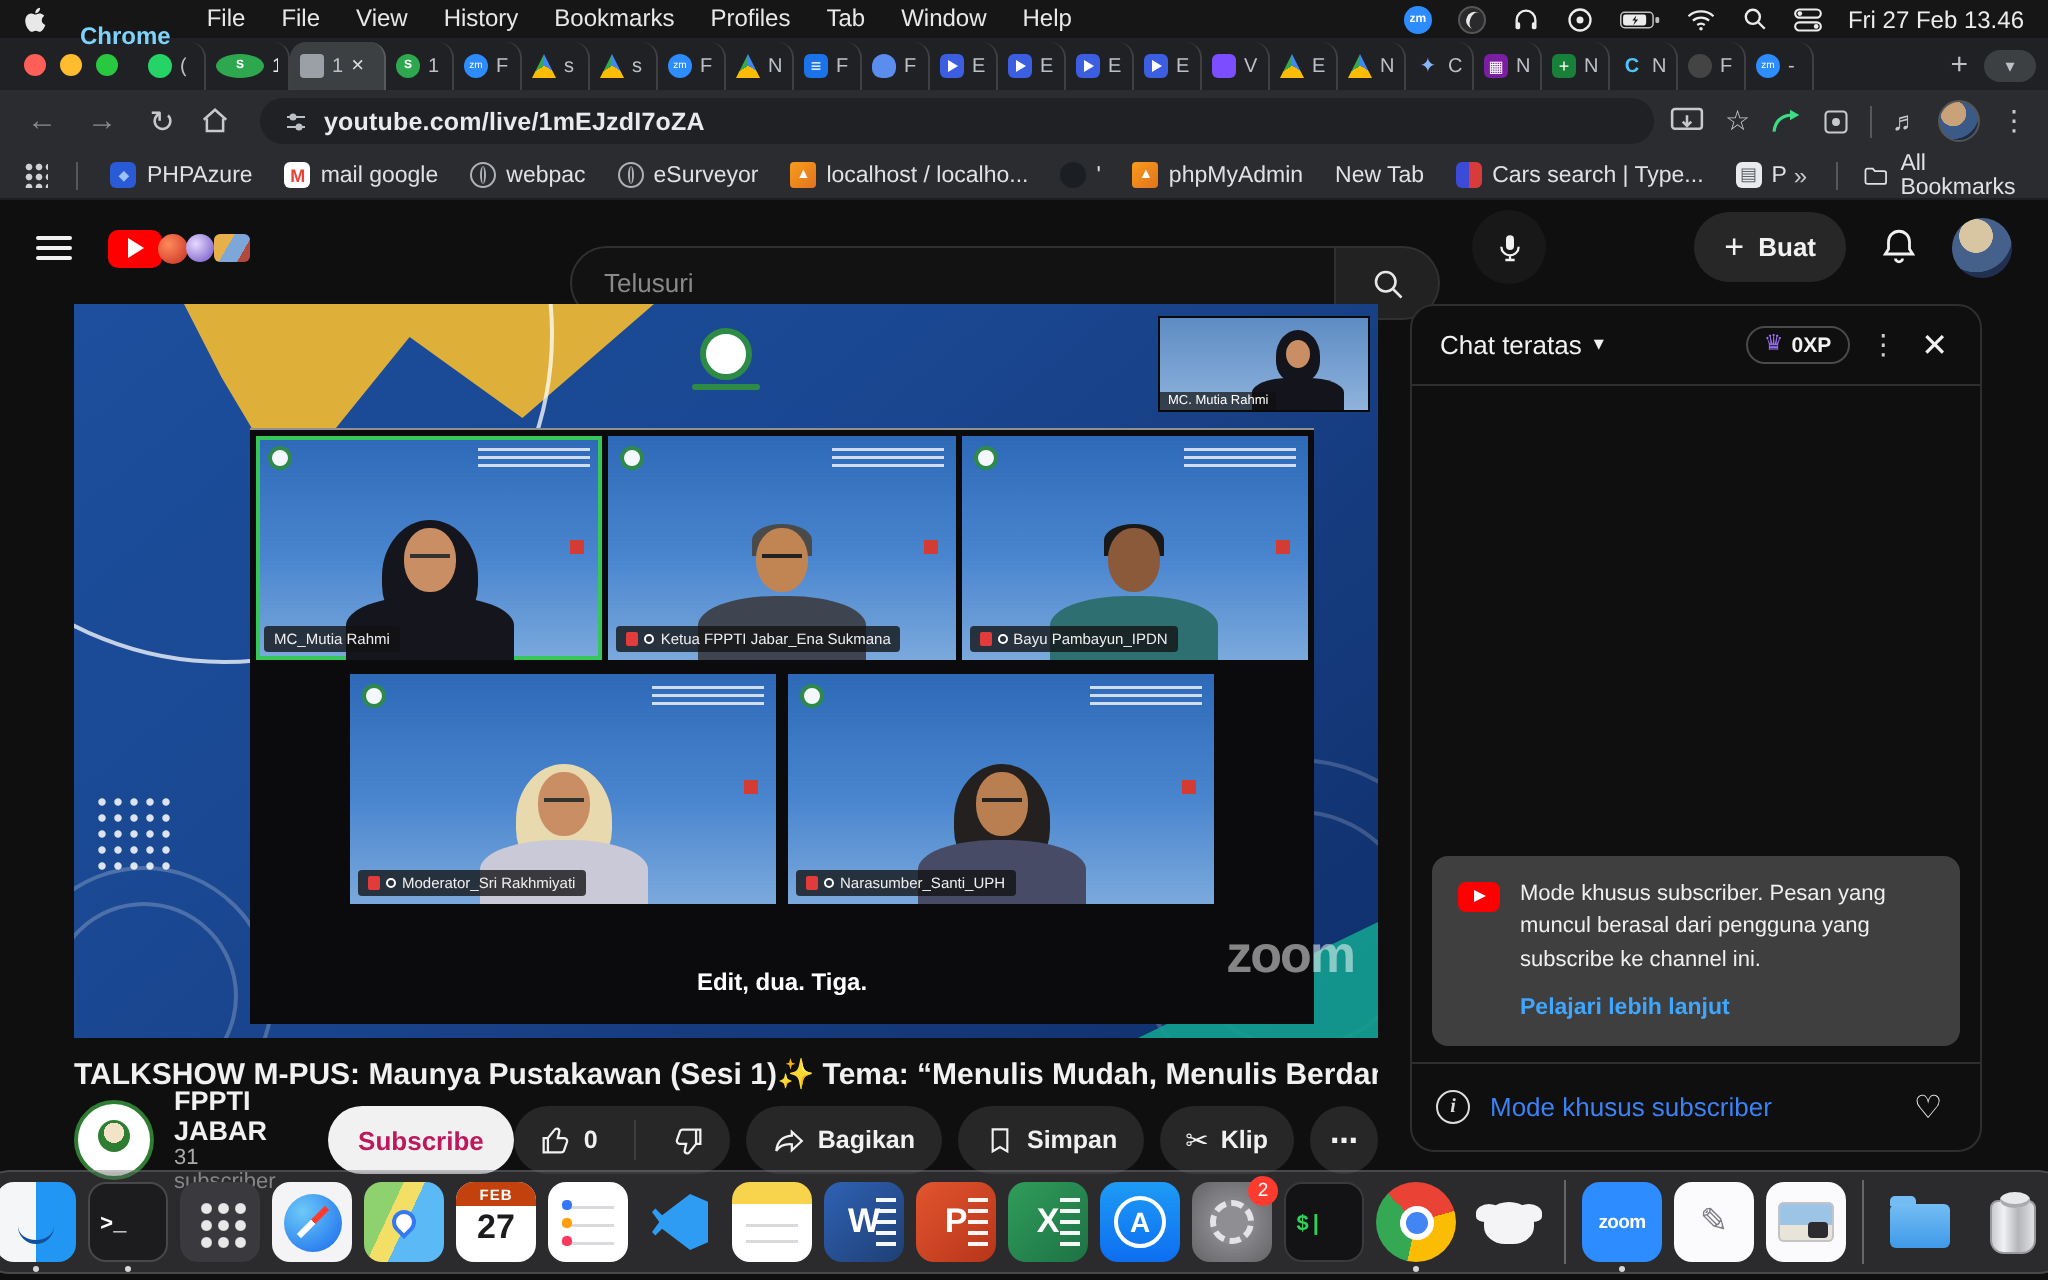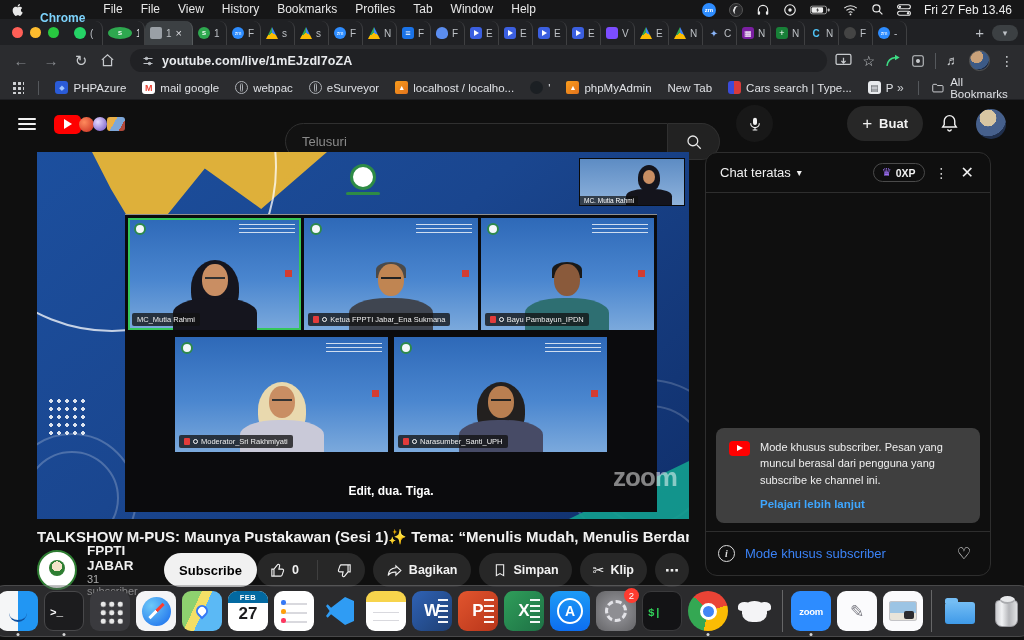--- a/index.html
+++ b/index.html
@@ -161,21 +161,21 @@
   .watermark{position:absolute;right:12px;bottom:26px;color:rgba(255,255,255,.5);font-size:26px;font-weight:bold;letter-spacing:-1px;}
 
   
   .vtitle{position:absolute;left:37px;top:428px;width:652px;color:#f1f1f1;font-size:15px;font-weight:bold;white-space:nowrap;overflow:hidden;}
   .vmeta{position:absolute;left:37px;top:450px;width:652px;height:40px;display:flex;align-items:center;}
   .chavatar{width:40px;height:40px;border-radius:50%;background:#fff;border:2px solid #2e7d32;position:relative;flex:0 0 auto;}
   .chavatar::after{content:"";position:absolute;left:10px;top:8px;width:16px;height:16px;border-radius:50%;background:radial-gradient(circle at 50% 40%,#f3e3c8 0 40%,#2e7d32 41%);}
   .chtext{margin-left:10px;min-width:0;}
   .chname{color:#f1f1f1;font-size:13.5px;font-weight:bold;}
   .chsubs{color:#aaa;font-size:11px;}
-  .subbtn{margin-left:16px;height:34px;background:#f1f1f1;color:#000000;font-size:13px;font-weight:bold;border-radius:17px;display:flex;align-items:center;padding:0 15px;flex:0 0 auto;}
+  .subbtn{margin-left:16px;height:34px;background:#f1f1f1;color:#be185d;font-size:13px;font-weight:bold;border-radius:17px;display:flex;align-items:center;padding:0 15px;flex:0 0 auto;}
   .actions{margin-left:auto;display:flex;align-items:center;gap:8px;}
   .pillbtn{height:34px;background:#272727;border-radius:17px;display:flex;align-items:center;gap:6px;padding:0 13px;color:#f1f1f1;font-size:12.5px;font-weight:bold;flex:0 0 auto;}
   .likebar{padding:0;}
   .likebar .seg{display:flex;align-items:center;gap:6px;padding:0 12px;height:100%;}
   .likebar .div{width:1px;height:20px;background:#3f3f3f;}
   .morebtn{width:34px;height:34px;border-radius:50%;background:#272727;color:#f1f1f1;display:flex;align-items:center;justify-content:center;font-size:14px;font-weight:bold;flex:0 0 auto;}
 
   
   .chat{position:absolute;left:705px;top:52px;width:286px;height:424px;background:#0f0f0f;border:1px solid #2e2e2e;border-radius:12px;display:flex;flex-direction:column;overflow:hidden;}
   .chat-head{height:40px;border-bottom:1px solid #2e2e2e;display:flex;align-items:center;padding:0 14px;gap:6px;flex:0 0 auto;}
@@ -213,21 +213,21 @@
   .dock-terminal .tilebg{background:#1c1c1e;border:1px solid #48484a;}
   .dock-terminal .glyph{color:#fff;font-family:"Liberation Mono",monospace;font-size:11px;align-self:flex-start;margin:4px 0 0 5px;}
   .dock-launchpad .tilebg{background:#3a3a3e;}
   .dock-launchpad .glyph{width:25px;height:25px;background-image:radial-gradient(circle,#e8e8e8 2.4px,transparent 3px);background-size:8.5px 8.5px;background-position:1px 1px;}
   .dock-safari .tilebg{background:#f4f4f6;}
   .dock-safari .glyph{width:29px;height:29px;border-radius:50%;background:radial-gradient(circle at 32% 30%,#6dc9f8,#1668ec);}
   .dock-safari .glyph::after{content:"";position:absolute;width:3px;height:20px;background:linear-gradient(180deg,#ff3b30 0 50%,#fff 50%);transform:rotate(45deg);}
   .dock-maps .tilebg{background:linear-gradient(115deg,#8ed16f 0 34%,#f3df66 34% 52%,#5bb9f5 52%);}
   .dock-maps .glyph{width:12px;height:12px;border-radius:50% 50% 50% 0;background:#fff;border:2px solid #3478f6;transform:rotate(-45deg);}
   .dock-calendar .tilebg{background:#fff;justify-content:flex-start;}
-  .cal-m{background:#0369a1;color:#fff;font-size:7.5px;font-weight:bold;width:100%;text-align:center;padding:1.5px 0;letter-spacing:.5px;}
+  .cal-m{background:#c2410c;color:#fff;font-size:7.5px;font-weight:bold;width:100%;text-align:center;padding:1.5px 0;letter-spacing:.5px;}
   .cal-d{color:#1c1c1e;font-size:17px;font-weight:bold;line-height:1.35;}
   .dock-reminders .tilebg{background:#fff;}
   .dock-reminders .glyph{width:26px;height:24px;background:repeating-linear-gradient(180deg,transparent 0 4px,#d9d9de 4px 5.5px,transparent 5.5px 9px);}
   .dock-reminders .glyph::after{content:"";position:absolute;left:0;top:1px;width:4.5px;height:4.5px;border-radius:50%;background:#3478f6;box-shadow:0 9px 0 #ff9f0a,0 18px 0 #ff375f;}
   .dock-vscode .tilebg{background:transparent;}
   .dock-vscode .glyph{width:28px;height:28px;background:#2f9cf4;clip-path:polygon(68% 0,100% 14%,100% 86%,68% 100%,18% 62%,6% 74%,0 68%,13% 50%,0 32%,6% 26%,18% 38%);}
   .dock-notes .tilebg{background:linear-gradient(180deg,#f7d44c 0 11px,#fff 11px);}
   .dock-notes .glyph{width:26px;height:16px;margin-top:12px;background:repeating-linear-gradient(180deg,transparent 0 3px,#d9d9de 3px 4.5px,transparent 4.5px 8px);}
   .dock-word .tilebg{background:linear-gradient(135deg,#2f62b5,#1e3f73);}
   .dock-word .glyph,.dock-powerpoint .glyph,.dock-excel .glyph{color:#fff;font-size:17px;}

